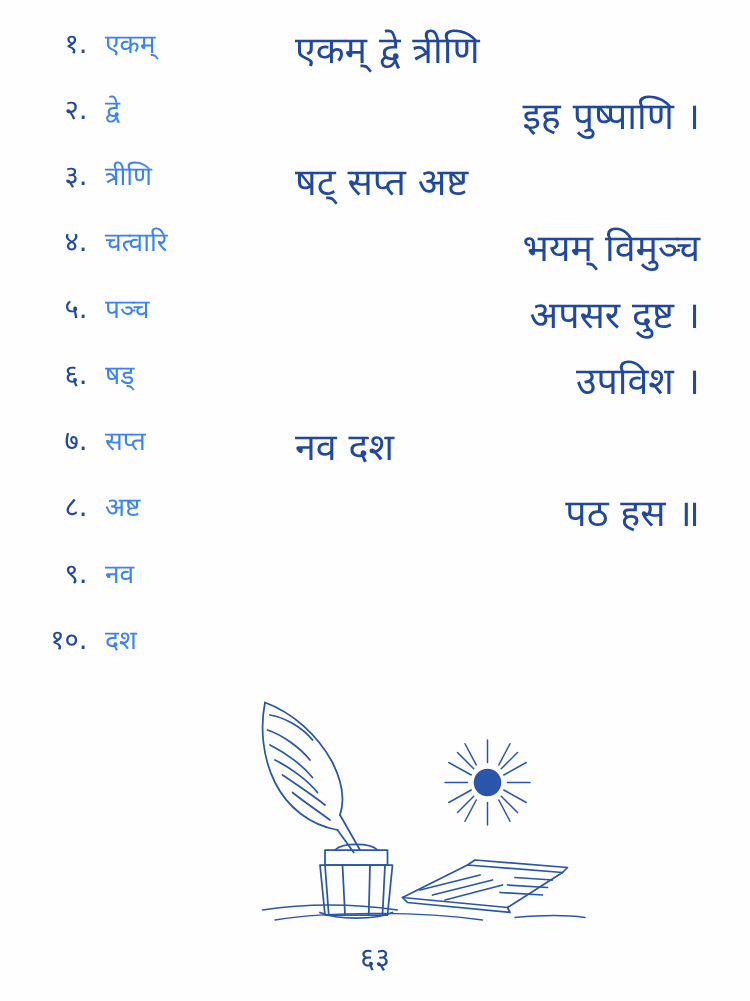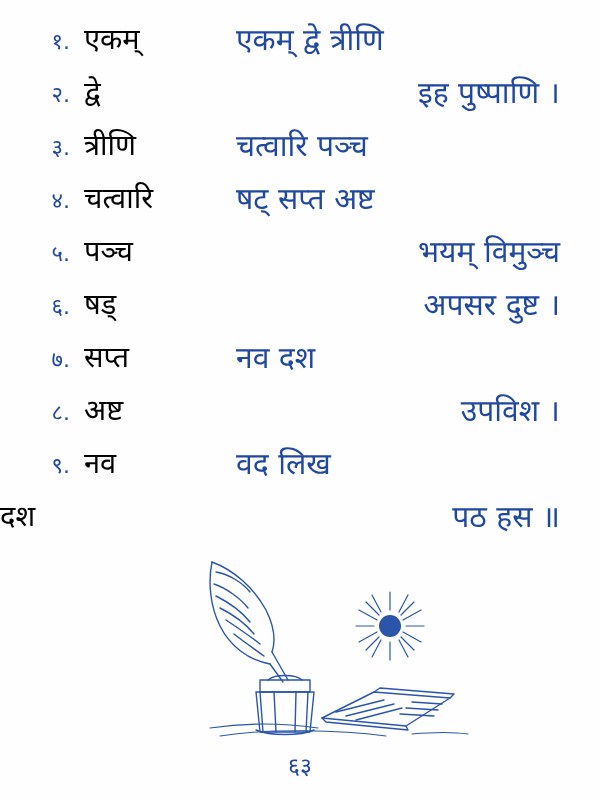--- a/index.html
+++ b/index.html
@@ -37,22 +37,22 @@
   .row-num {
     width: 70px;
     text-align: right;
     padding-right: 14px;
     font-size: 22px;
     color: #20489f;
     font-family: "DejaVu Sans", sans-serif;
     font-weight: 400;
   }
   .row-word {
-    font-size: 29px;
-    color: #000000;
+    font-size: 21px;
+    color: #3b82f6;
     font-family: "DejaVu Sans", sans-serif;
     font-weight: 400;
     white-space: nowrap;
   }
 
   
   .sentence-block {
     position: absolute;
     left: 228px;
     top: 18px;
@@ -128,34 +128,33 @@
     </div>
     <div class="list-row">
       <span class="row-num">८.</span>
       <span class="row-word">अष्ट</span>
     </div>
     <div class="list-row">
       <span class="row-num">९.</span>
       <span class="row-word">नव</span>
     </div>
     <div class="list-row">
+      <span class="row-num">१०.</span>
       <span class="row-word">दश</span>
     </div>
   </div>
 
   <div class="sentence-block">
     <div class="sentence-row align-left">एकम्  द्वे  त्रीणि</div>
     <div class="sentence-row align-right">इह पुष्पाणि ।</div>
-    <div class="sentence-row align-left">चत्वारि  पञ्च</div>
     <div class="sentence-row align-left">षट्  सप्त  अष्ट</div>
     <div class="sentence-row align-right">भयम् विमुञ्च</div>
     <div class="sentence-row align-right">अपसर दुष्ट ।</div>
+    <div class="sentence-row align-right">उपविश ।</div>
     <div class="sentence-row align-left">नव  दश</div>
-    <div class="sentence-row align-right">उपविश ।</div>
-    <div class="sentence-row align-left">वद  लिख</div>
     <div class="sentence-row align-right">पठ  हस ॥</div>
   </div>
 
   <div class="illustration">
     <svg width="330" height="200" viewBox="0 0 330 200" xmlns="http://www.w3.org/2000/svg" fill="none" stroke="#2a55ab" stroke-width="1.4" stroke-linecap="round" stroke-linejoin="round">
 
       <g stroke-width="1.2">
         <circle cx="240" cy="86" r="11" fill="#2a55ab" stroke="none"></circle>
         <line x1="240" y1="52" x2="240" y2="70"></line>
         <line x1="240" y1="102" x2="240" y2="120"></line>

